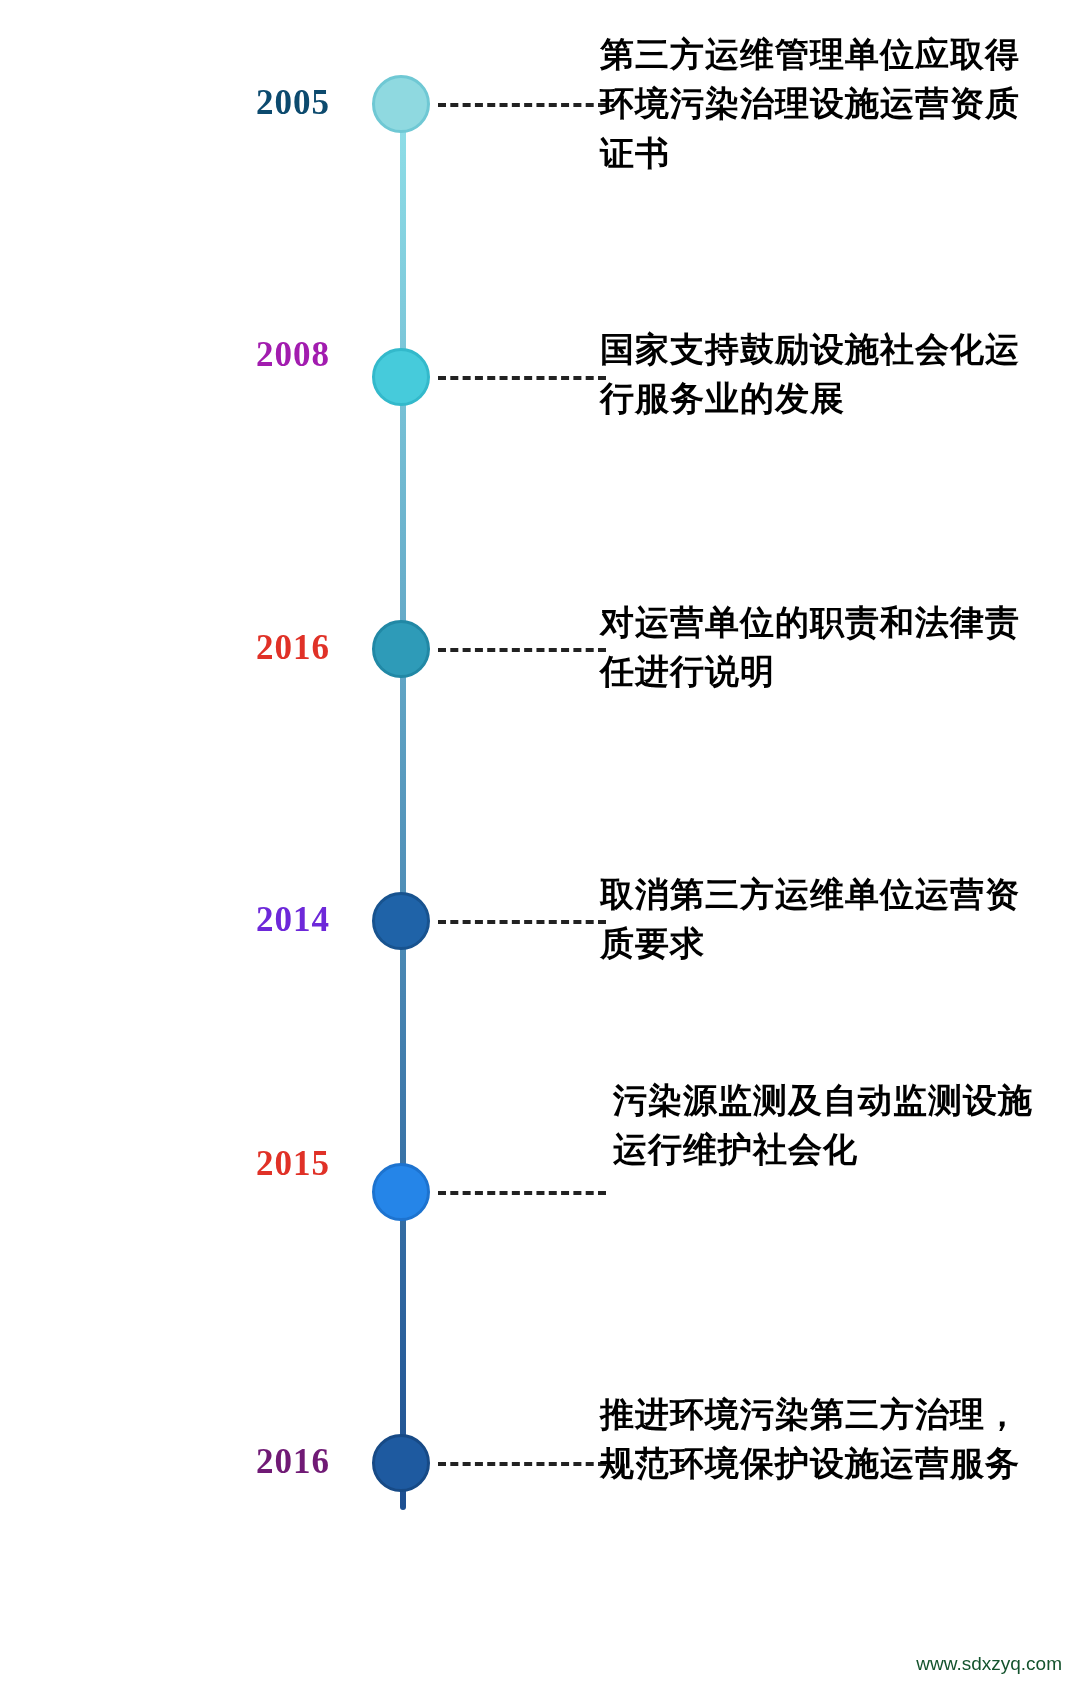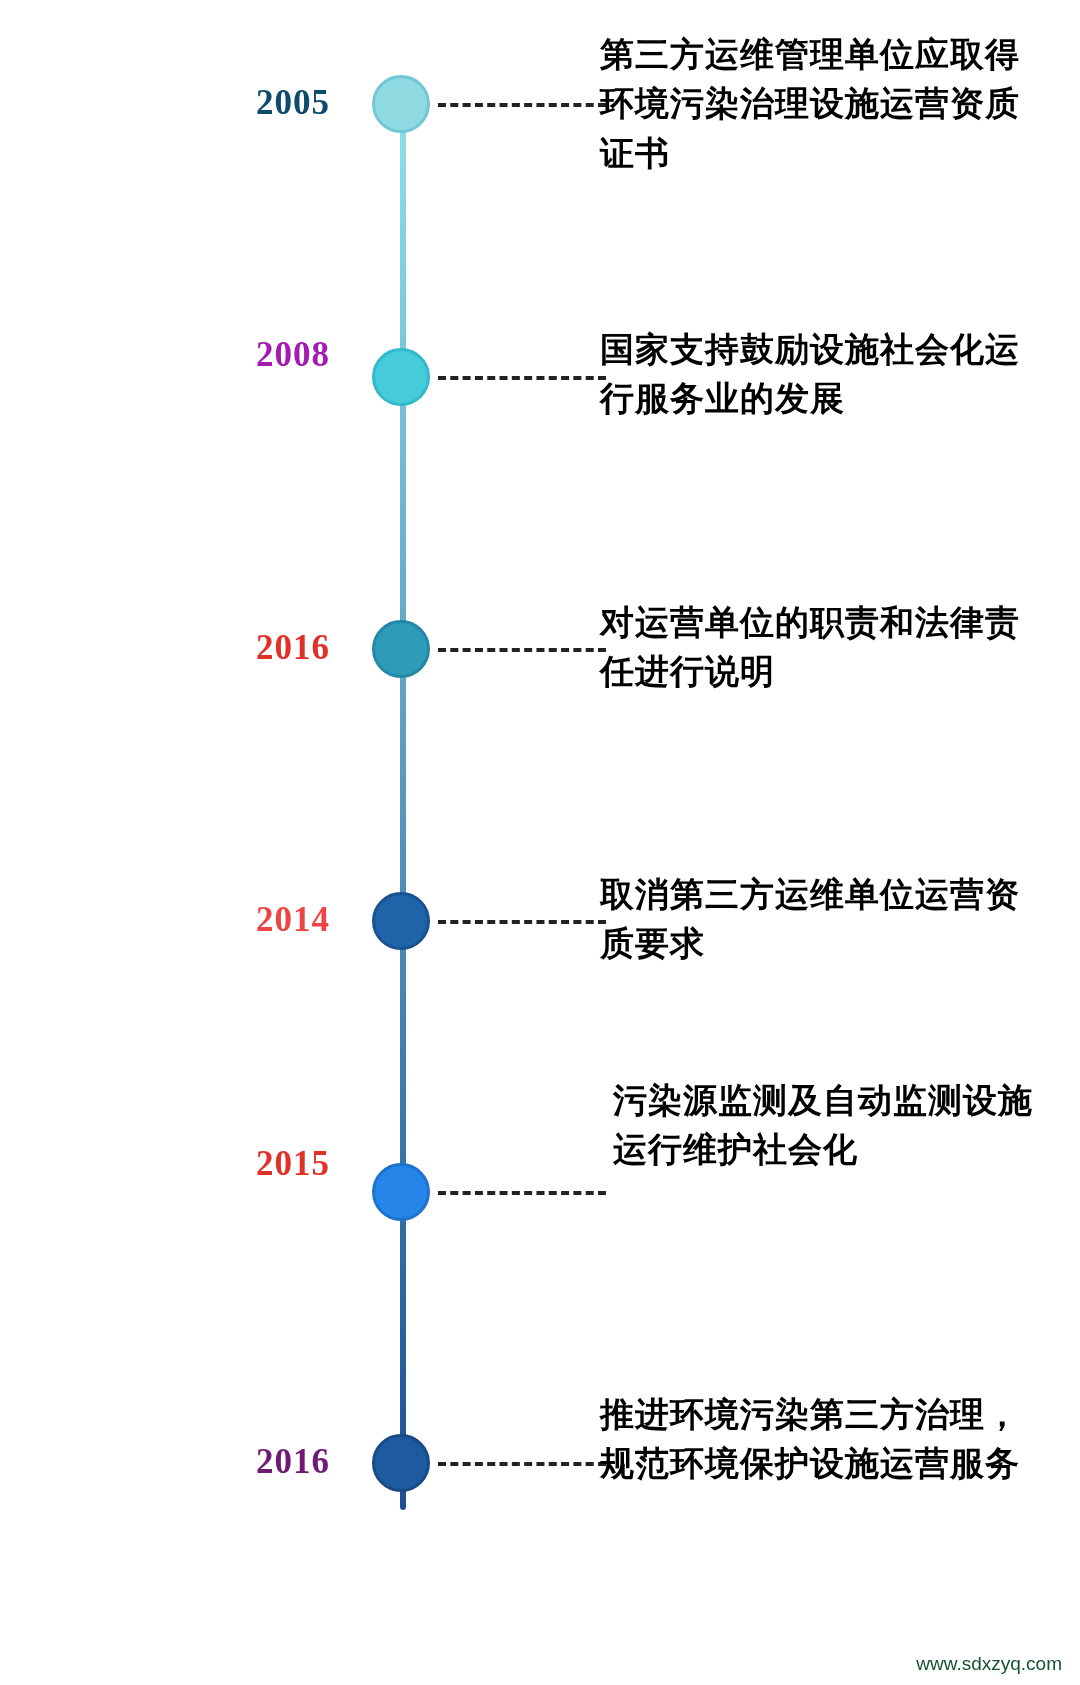--- a/index.html
+++ b/index.html
@@ -107,21 +107,21 @@
       <div class="connector" style="top: 376px;"></div>
       <div class="desc" style="top: 325px;">国家支持鼓励设施社会化运行服务业的发展</div>
     </div>
     <div class="event">
       <div class="year" style="top: 628px; color: rgb(224, 49, 39);">2016</div>
       <div class="dot" style="top: 620px; background: rgb(46, 155, 184); border: 3px solid rgb(33, 136, 165);"></div>
       <div class="connector" style="top: 648px;"></div>
       <div class="desc" style="top: 598px;">对运营单位的职责和法律责任进行说明</div>
     </div>
     <div class="event">
-      <div class="year" style="top: 900px; color: #ef4444;">2014</div>
+      <div class="year" style="top: 900px; color: #6d28d9;">2014</div>
       <div class="dot" style="top: 892px; background: rgb(31, 99, 168); border: 3px solid rgb(24, 83, 143);"></div>
       <div class="connector" style="top: 920px;"></div>
       <div class="desc" style="top: 870px;">取消第三方运维单位运营资质要求</div>
     </div>
     <div class="event">
       <div class="year" style="top: 1144px; color: rgb(224, 49, 39);">2015</div>
       <div class="dot" style="top: 1163px; background: rgb(37, 133, 232); border: 3px solid rgb(29, 115, 207);"></div>
       <div class="connector" style="top: 1191px;"></div>
       <div class="desc" style="top: 1076px; margin-left: 13px;">污染源监测及自动监测设施运行维护社会化</div>
     </div>

